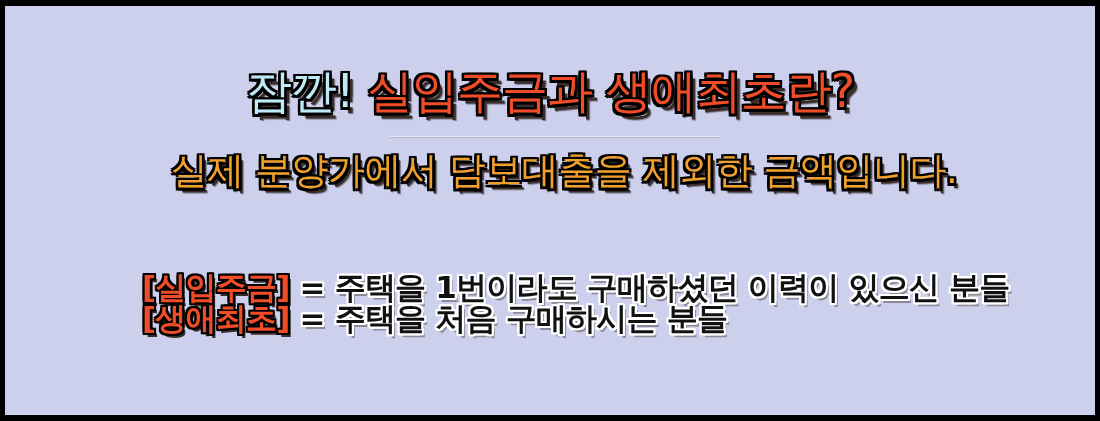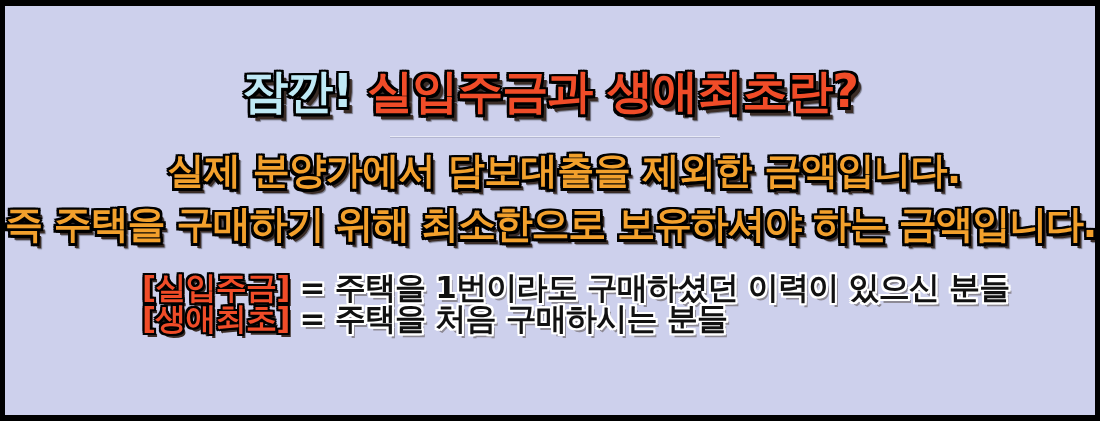--- a/index.html
+++ b/index.html
@@ -23,21 +23,21 @@
     -webkit-font-smoothing: antialiased;
   }
 
   
   .line {
     position: absolute;
     left: 0;
     right: 0;
     text-align: center;
     white-space: nowrap;
-    font-weight: 700;
+    font-weight: 400;
     letter-spacing: -0.5px;
     line-height: 1;
     user-select: none;
   }
 
   
   #title-line {
     top: 62px;
     font-size: 46px;
     letter-spacing: -1px;
@@ -149,21 +149,20 @@
 <div id="poster">
 
   <div class="line" id="title-line">
     <span class="seg t-cyan">잠깐!</span><span class="seg t-cyan">&nbsp;</span><span class="seg t-red">실입주금과 생애최초란?</span>
   </div>
 
   <div id="title-rule"></div>
 
   <div class="line t-orange" id="body-line-1">실제 분양가에서 담보대출을 제외한 금액입니다.</div>
 
-  <div class="line t-orange" id="body-line-2">즉 주택을 구매하기 위해 최소한으로 보유하셔야 하는 금액입니다.</div>
 
   <div class="def-block" id="def-block">
     <div class="def-inner">
 
       <div class="def-row" id="def-row-1">
         <span class="tag">[실입주금]</span><span class="desc"> = </span><span class="desc">주택을 1번이라도 구매하셨던 이력이 있으신 분들</span>
       </div>
 
       <div class="def-row" id="def-row-2">
         <span class="tag">[생애최초]</span><span class="desc"> = </span><span class="desc">주택을 처음 구매하시는 분들</span>

